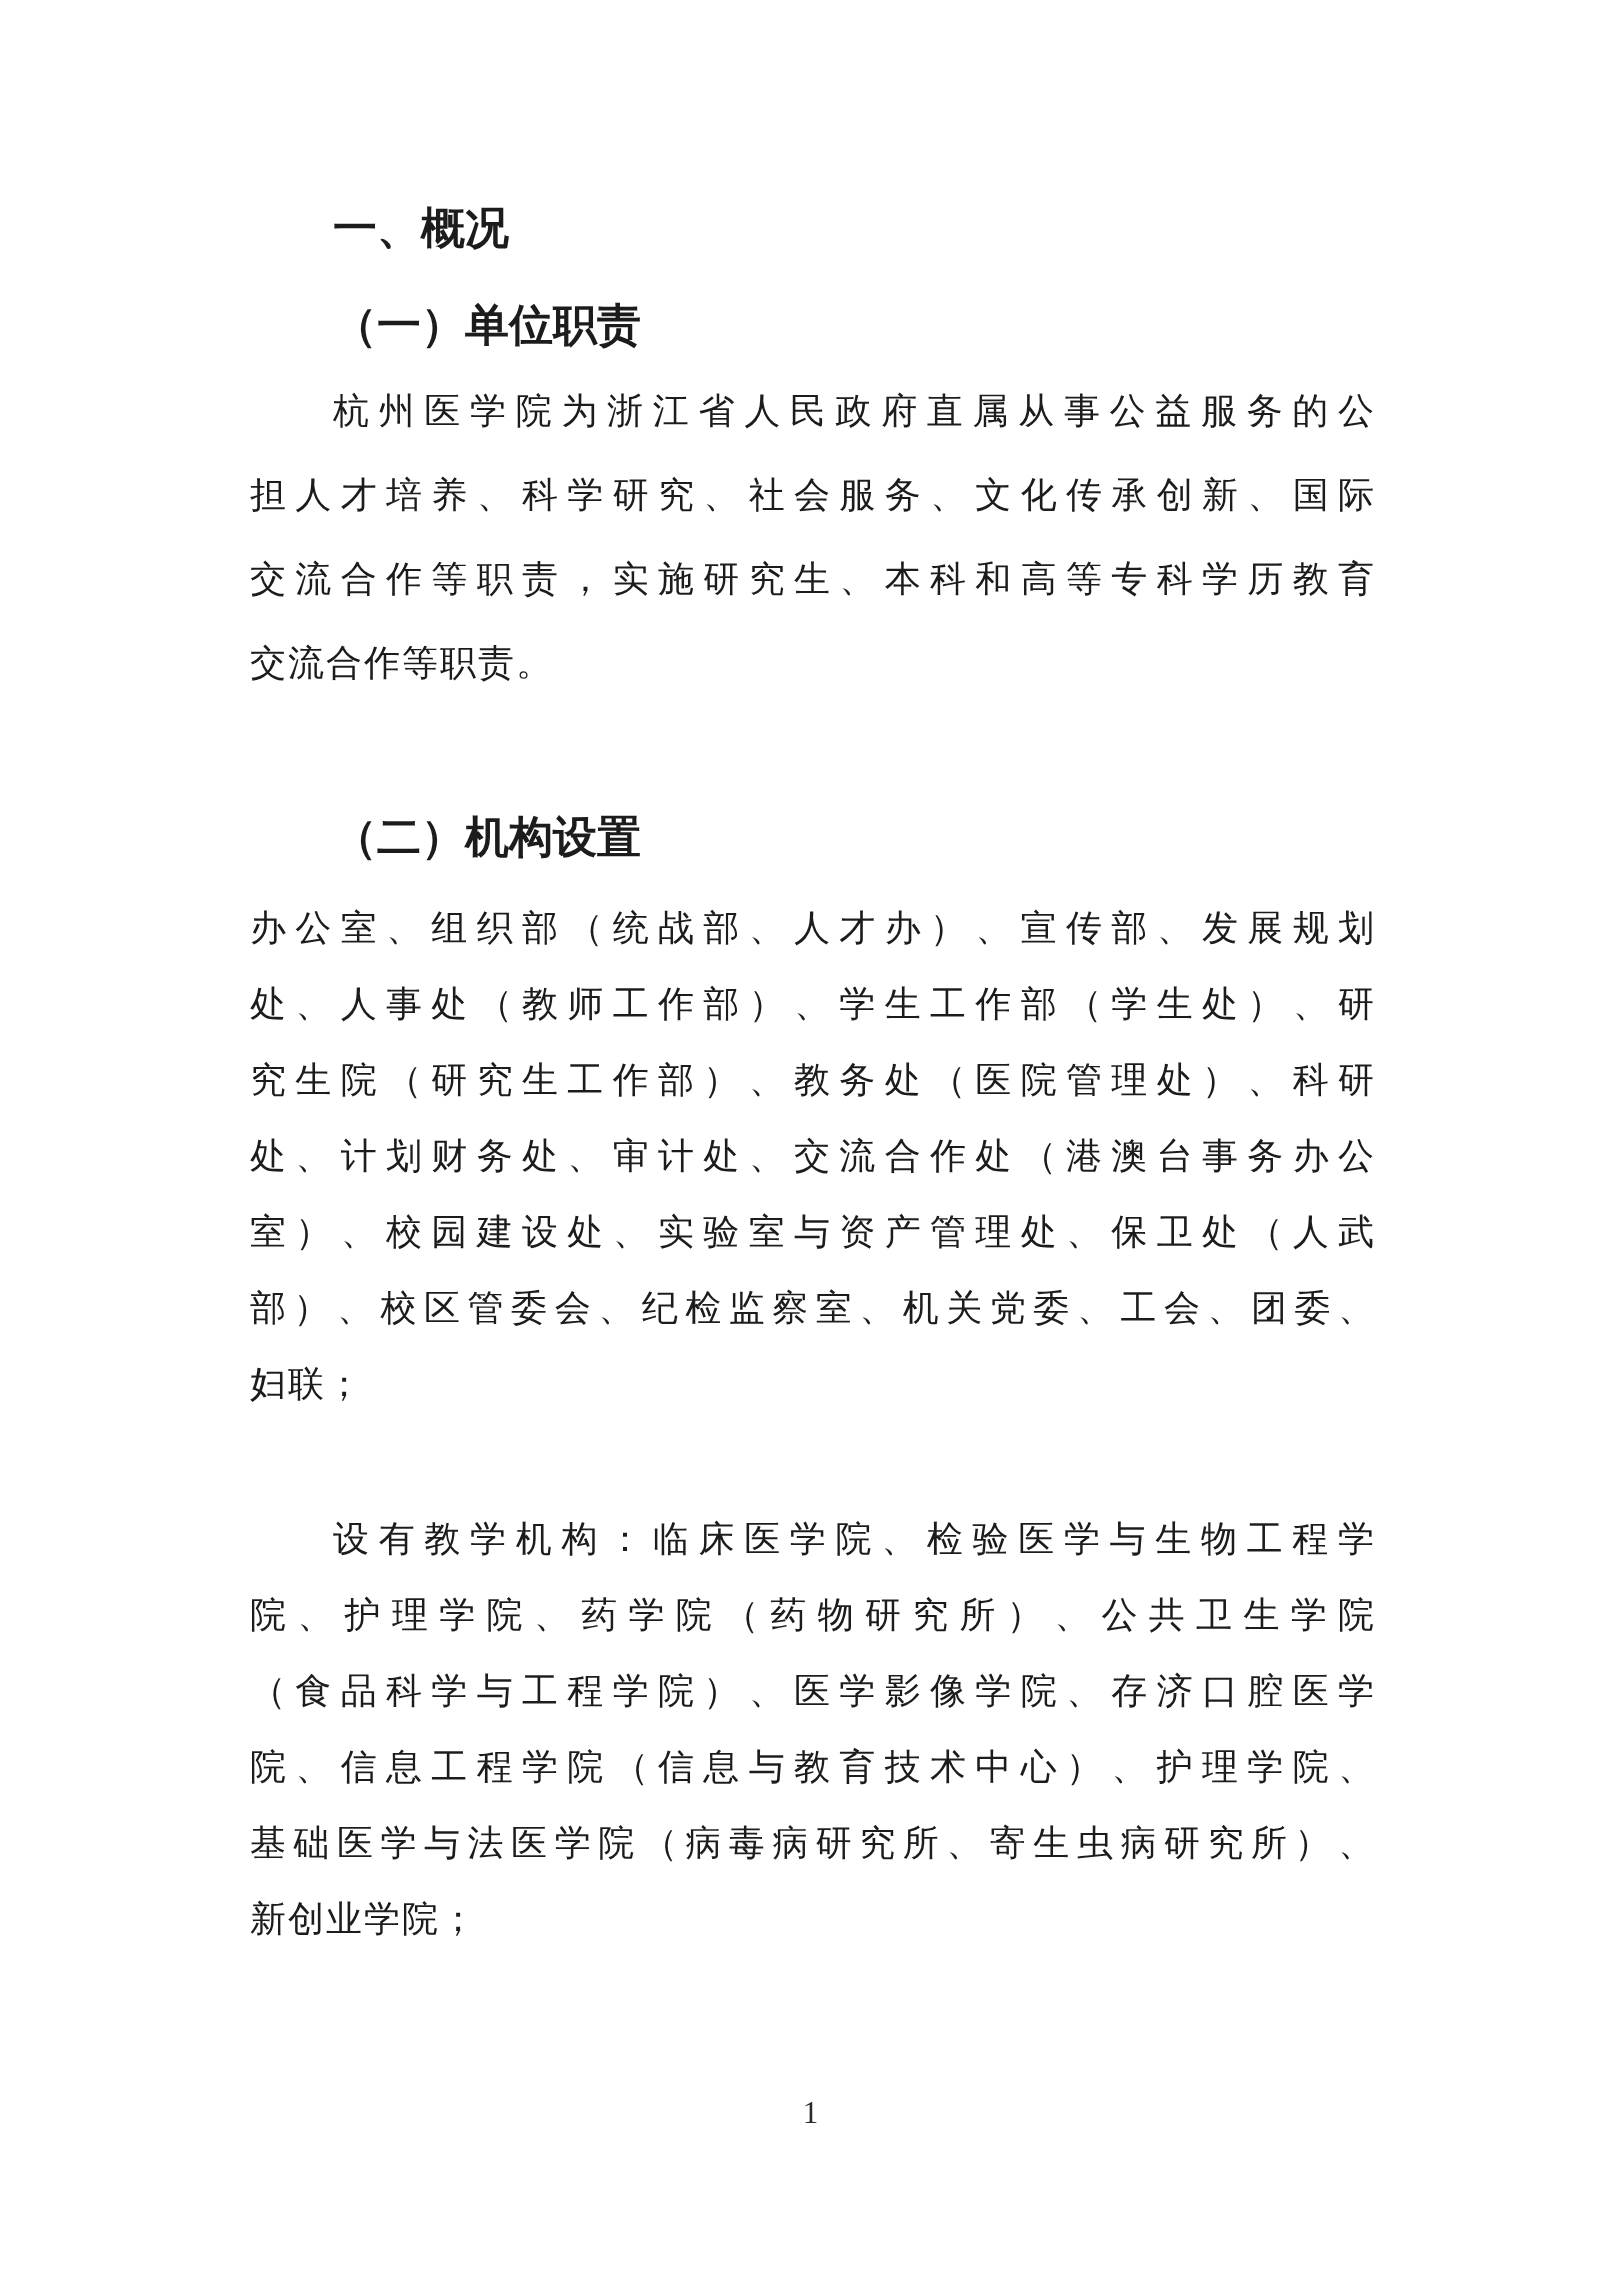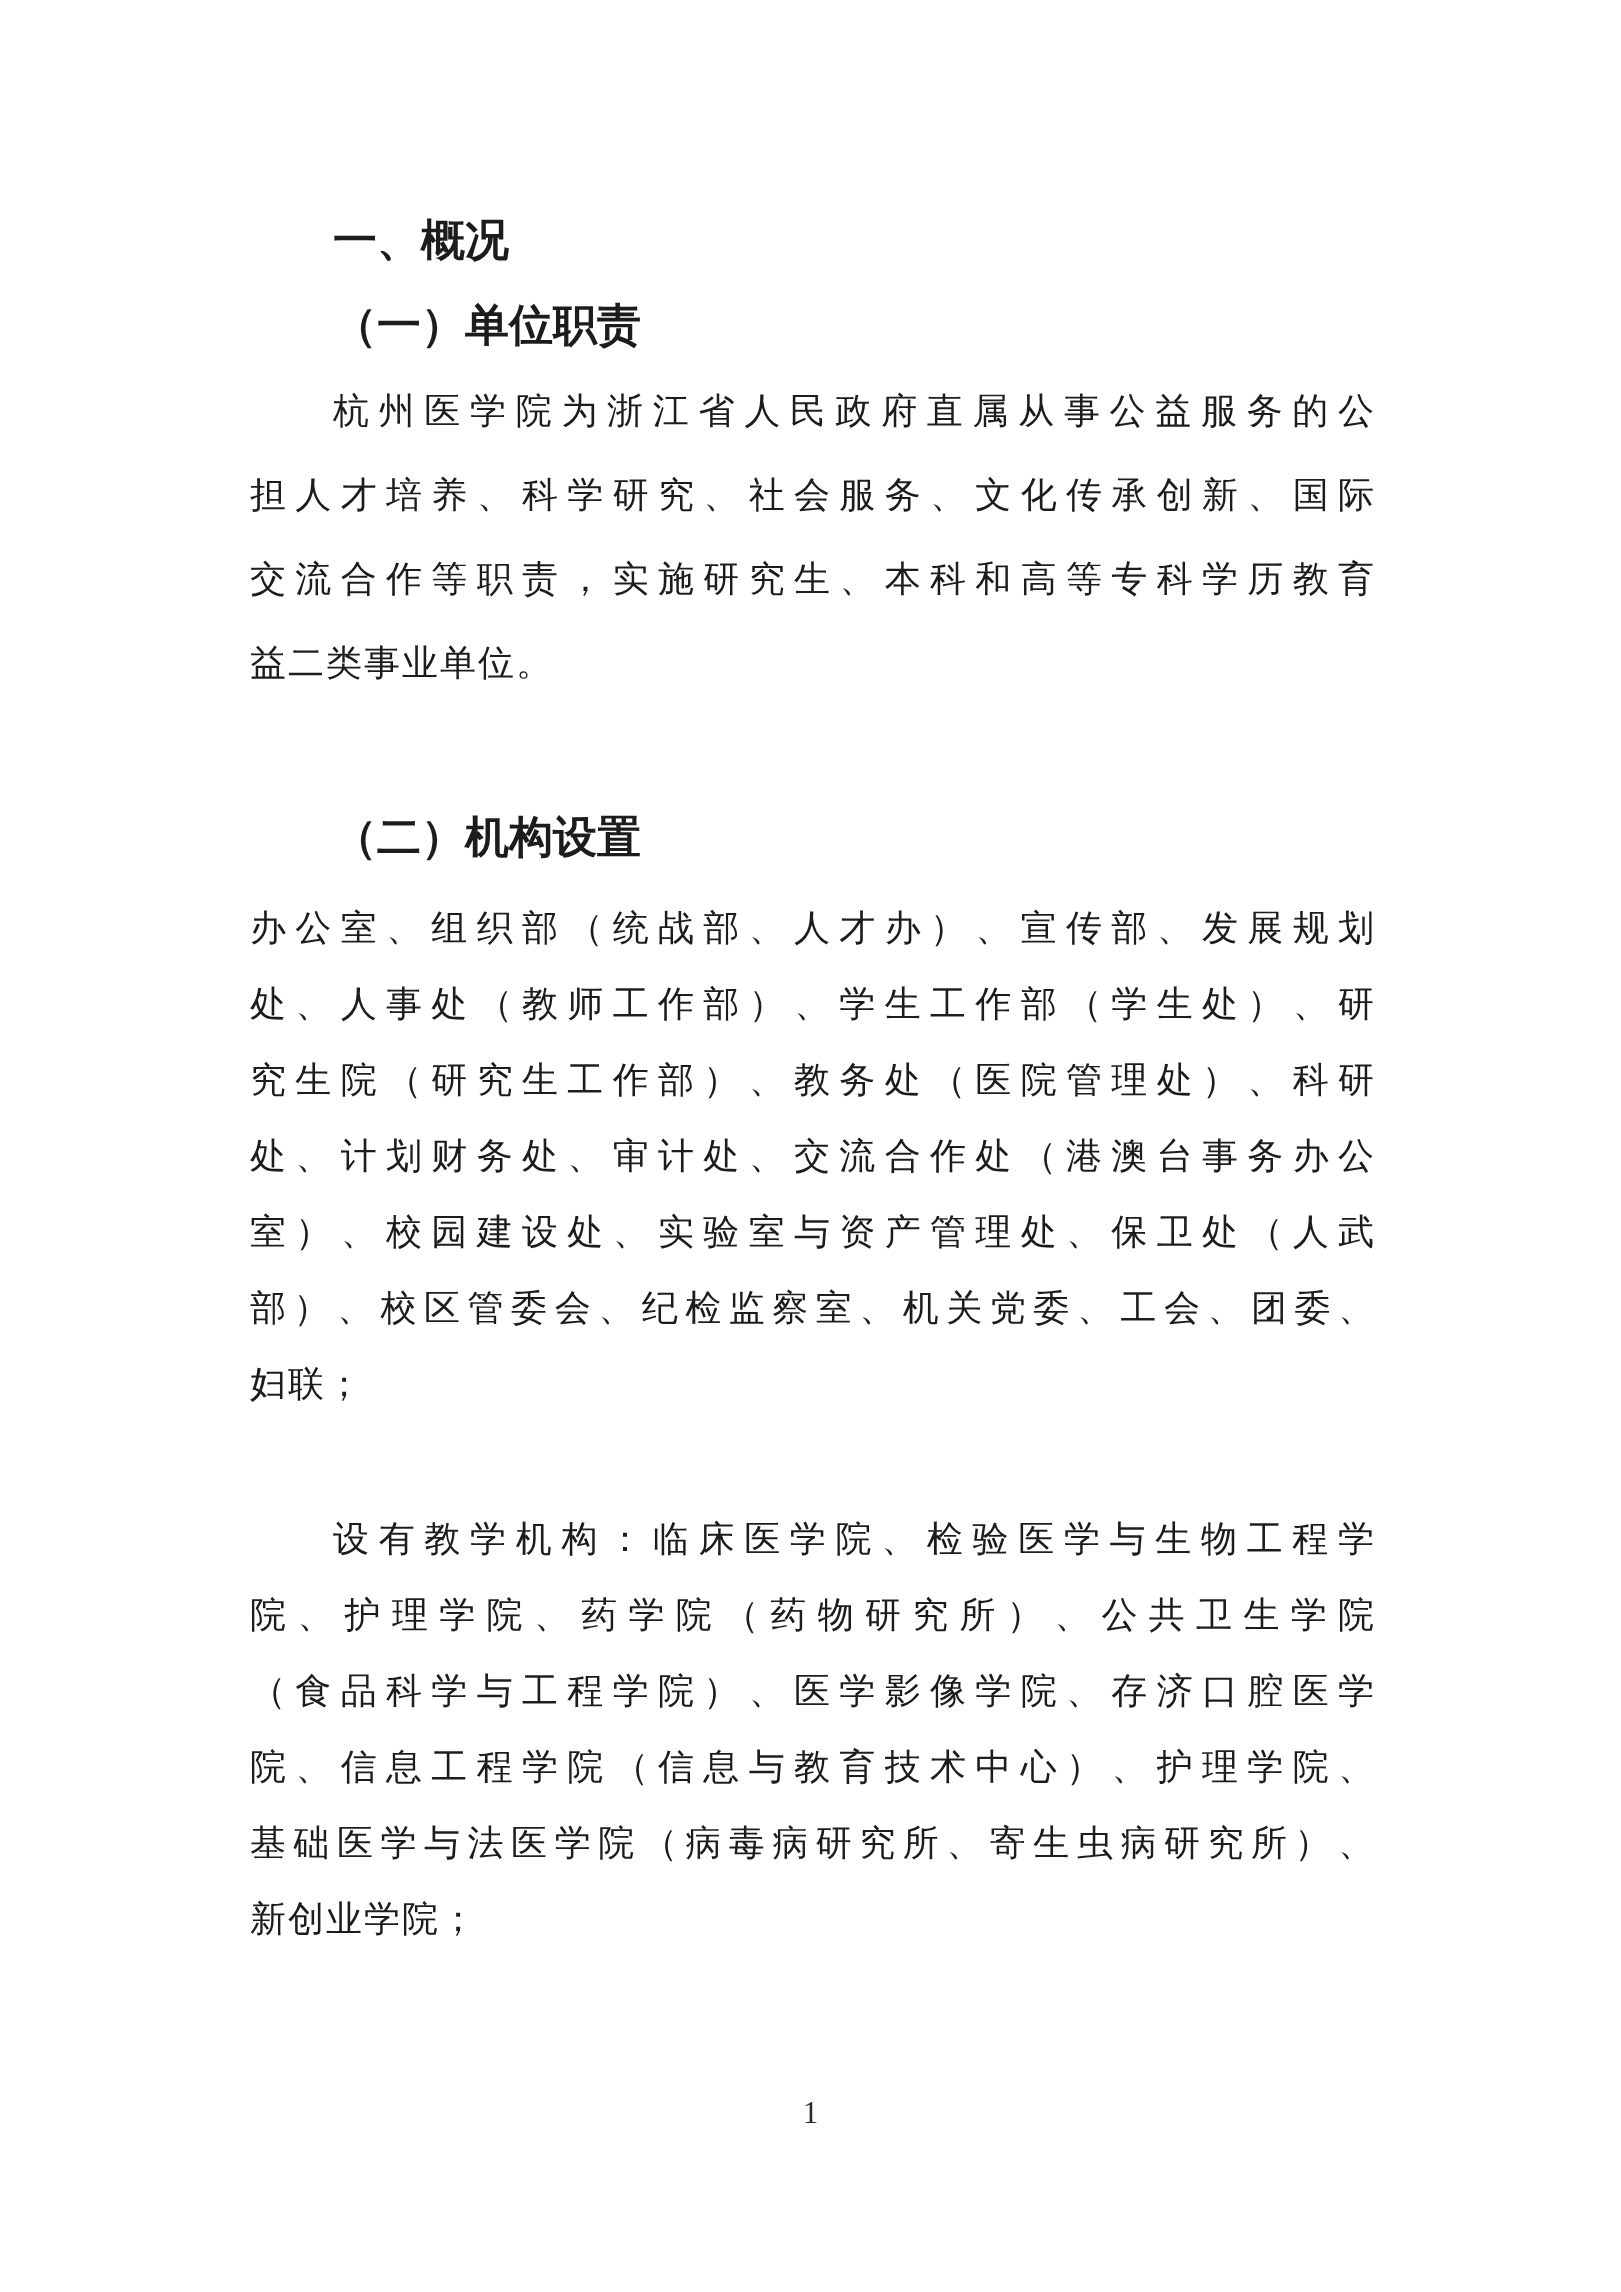--- a/index.html
+++ b/index.html
@@ -50,21 +50,21 @@
     width: 1124px;
     font-size: 44px;
     font-weight: 700;
     line-height: 84px;
     height: 84px;
     letter-spacing: 0;
     text-indent: 83px;
     white-space: nowrap;
   }
   #h1 {
-    top: 198px;
+    top: 186px;
     font-family: "Liberation Sans", "DejaVu Sans", sans-serif;
   }
   #h2 { top: 284px; }
   #h3 { top: 796px; }
   #p1 { top: 369px; }
   #p2 { top: 890px; }
   #p3 { top: 1501px; }
 
   .page-number {
     position: absolute;
@@ -84,21 +84,21 @@
 <div class="page">
 
   <div id="h1" class="heading">一、概况</div>
 
   <div id="h2" class="heading">（一）单位职责</div>
 
   <div id="p1" class="block">
     <div class="line p1-line just ind">杭州医学院为浙江省人民政府直属从事公益服务的公</div>
     <div class="line p1-line just">担人才培养、科学研究、社会服务、文化传承创新、国际</div>
     <div class="line p1-line just">交流合作等职责，实施研究生、本科和高等专科学历教育</div>
-    <div class="line p1-line short">益二类事业单位。</div>
+    <div class="line p1-line short">交流合作等职责。</div>
   </div>
 
   <div id="h3" class="heading">（二）机构设置</div>
 
   <div id="p2" class="block">
     <div class="line p2-line just">办公室、组织部（统战部、人才办）、宣传部、发展规划</div>
     <div class="line p2-line just">处、人事处（教师工作部）、学生工作部（学生处）、研</div>
     <div class="line p2-line just">究生院（研究生工作部）、教务处（医院管理处）、科研</div>
     <div class="line p2-line just">处、计划财务处、审计处、交流合作处（港澳台事务办公</div>
     <div class="line p2-line just">室）、校园建设处、实验室与资产管理处、保卫处（人武</div>

